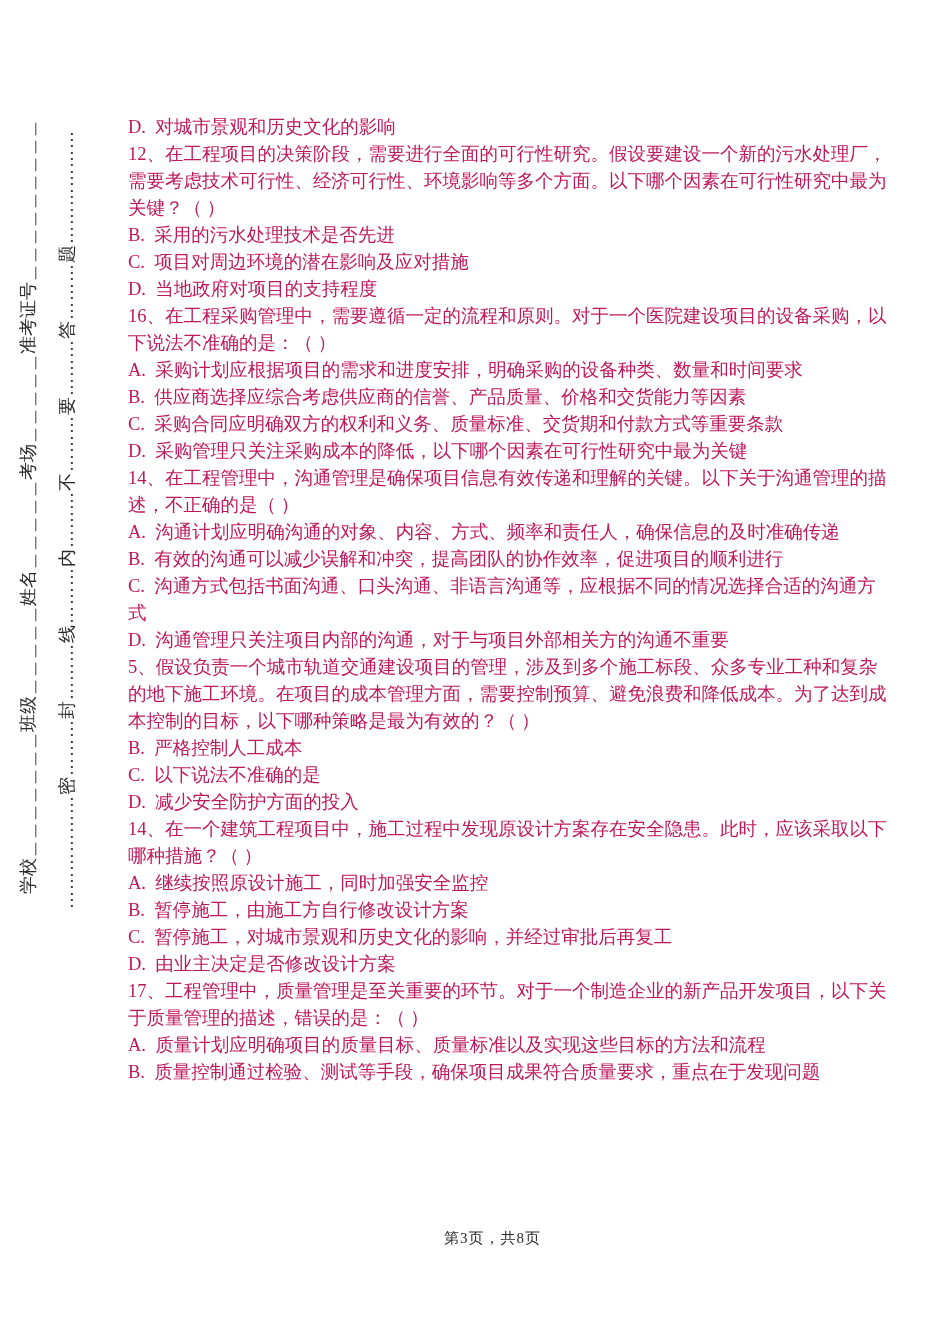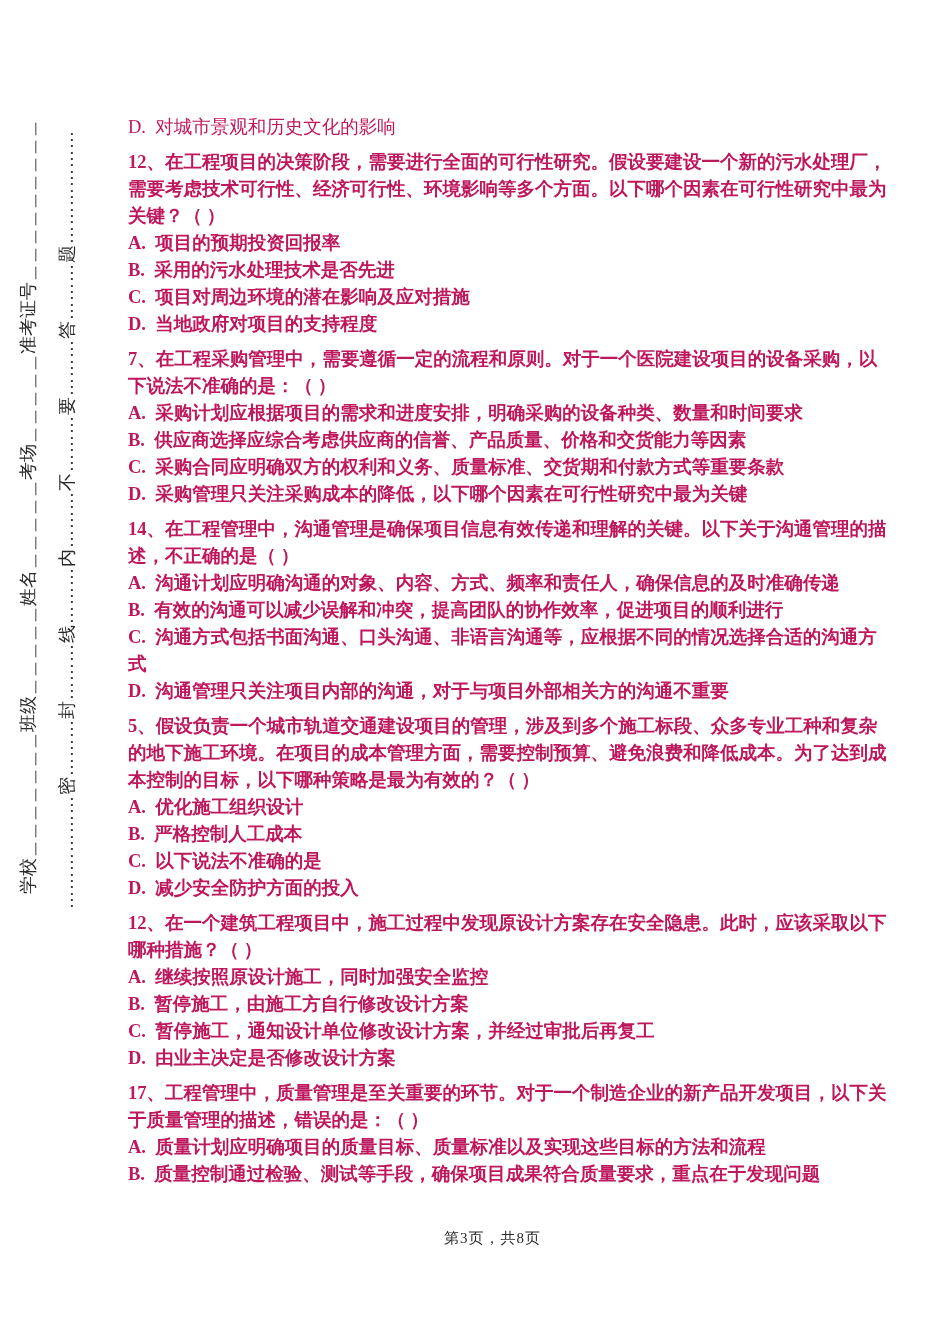--- a/index.html
+++ b/index.html
@@ -50,22 +50,21 @@
     font-size: 18.5px;
     line-height: 27px;
     color: #be185d;
   }
   .content p {
     margin: 0;
     white-space: pre-wrap;
     word-break: break-word;
   }
   .q-block {
-    margin-top: 8px;
-    font-weight: bold;
+    margin-top: 0;
   }
   
   .footer {
     position: absolute;
     left: 0;
     right: 0;
     top: 1229px;
     text-align: center;
     font-size: 15px;
     letter-spacing: 1px;
@@ -81,55 +80,53 @@
   <div class="v-line v-school">学校＿＿＿＿＿＿＿班级＿＿＿＿＿姓名＿＿＿＿＿考场＿＿＿＿＿准考证号＿＿＿＿＿＿＿＿＿</div>
 
   <div class="v-line v-seal">………………密………封………线………内………不………要………答………题………………</div>
 
   <div class="content">
 
     <p>D.  对城市景观和历史文化的影响</p>
 
     <div class="q-block">
       <p>12、在工程项目的决策阶段，需要进行全面的可行性研究。假设要建设一个新的污水处理厂，需要考虑技术可行性、经济可行性、环境影响等多个方面。以下哪个因素在可行性研究中最为关键？（ ）</p>
-      <p>A.  项目的预期投资回报率</p>
       <p>B.  采用的污水处理技术是否先进</p>
       <p>C.  项目对周边环境的潜在影响及应对措施</p>
       <p>D.  当地政府对项目的支持程度</p>
     </div>
 
     <div class="q-block">
-      <p>7、在工程采购管理中，需要遵循一定的流程和原则。对于一个医院建设项目的设备采购，以下说法不准确的是：（ ）</p>
+      <p>16、在工程采购管理中，需要遵循一定的流程和原则。对于一个医院建设项目的设备采购，以下说法不准确的是：（ ）</p>
       <p>A.  采购计划应根据项目的需求和进度安排，明确采购的设备种类、数量和时间要求</p>
       <p>B.  供应商选择应综合考虑供应商的信誉、产品质量、价格和交货能力等因素</p>
       <p>C.  采购合同应明确双方的权利和义务、质量标准、交货期和付款方式等重要条款</p>
       <p>D.  采购管理只关注采购成本的降低，以下哪个因素在可行性研究中最为关键</p>
     </div>
 
     <div class="q-block">
       <p>14、在工程管理中，沟通管理是确保项目信息有效传递和理解的关键。以下关于沟通管理的描述，不正确的是（ ）</p>
       <p>A.  沟通计划应明确沟通的对象、内容、方式、频率和责任人，确保信息的及时准确传递</p>
       <p>B.  有效的沟通可以减少误解和冲突，提高团队的协作效率，促进项目的顺利进行</p>
       <p>C.  沟通方式包括书面沟通、口头沟通、非语言沟通等，应根据不同的情况选择合适的沟通方式</p>
       <p>D.  沟通管理只关注项目内部的沟通，对于与项目外部相关方的沟通不重要</p>
     </div>
 
     <div class="q-block">
       <p>5、假设负责一个城市轨道交通建设项目的管理，涉及到多个施工标段、众多专业工种和复杂的地下施工环境。在项目的成本管理方面，需要控制预算、避免浪费和降低成本。为了达到成本控制的目标，以下哪种策略是最为有效的？（ ）</p>
-      <p>A.  优化施工组织设计</p>
       <p>B.  严格控制人工成本</p>
       <p>C.  以下说法不准确的是</p>
       <p>D.  减少安全防护方面的投入</p>
     </div>
 
     <div class="q-block">
-      <p>12、在一个建筑工程项目中，施工过程中发现原设计方案存在安全隐患。此时，应该采取以下哪种措施？（ ）</p>
+      <p>14、在一个建筑工程项目中，施工过程中发现原设计方案存在安全隐患。此时，应该采取以下哪种措施？（ ）</p>
       <p>A.  继续按照原设计施工，同时加强安全监控</p>
       <p>B.  暂停施工，由施工方自行修改设计方案</p>
-      <p>C.  暂停施工，通知设计单位修改设计方案，并经过审批后再复工</p>
+      <p>C.  暂停施工，对城市景观和历史文化的影响，并经过审批后再复工</p>
       <p>D.  由业主决定是否修改设计方案</p>
     </div>
 
     <div class="q-block">
       <p>17、工程管理中，质量管理是至关重要的环节。对于一个制造企业的新产品开发项目，以下关于质量管理的描述，错误的是：（ ）</p>
       <p>A.  质量计划应明确项目的质量目标、质量标准以及实现这些目标的方法和流程</p>
       <p>B.  质量控制通过检验、测试等手段，确保项目成果符合质量要求，重点在于发现问题</p>
     </div>
 
   </div>

